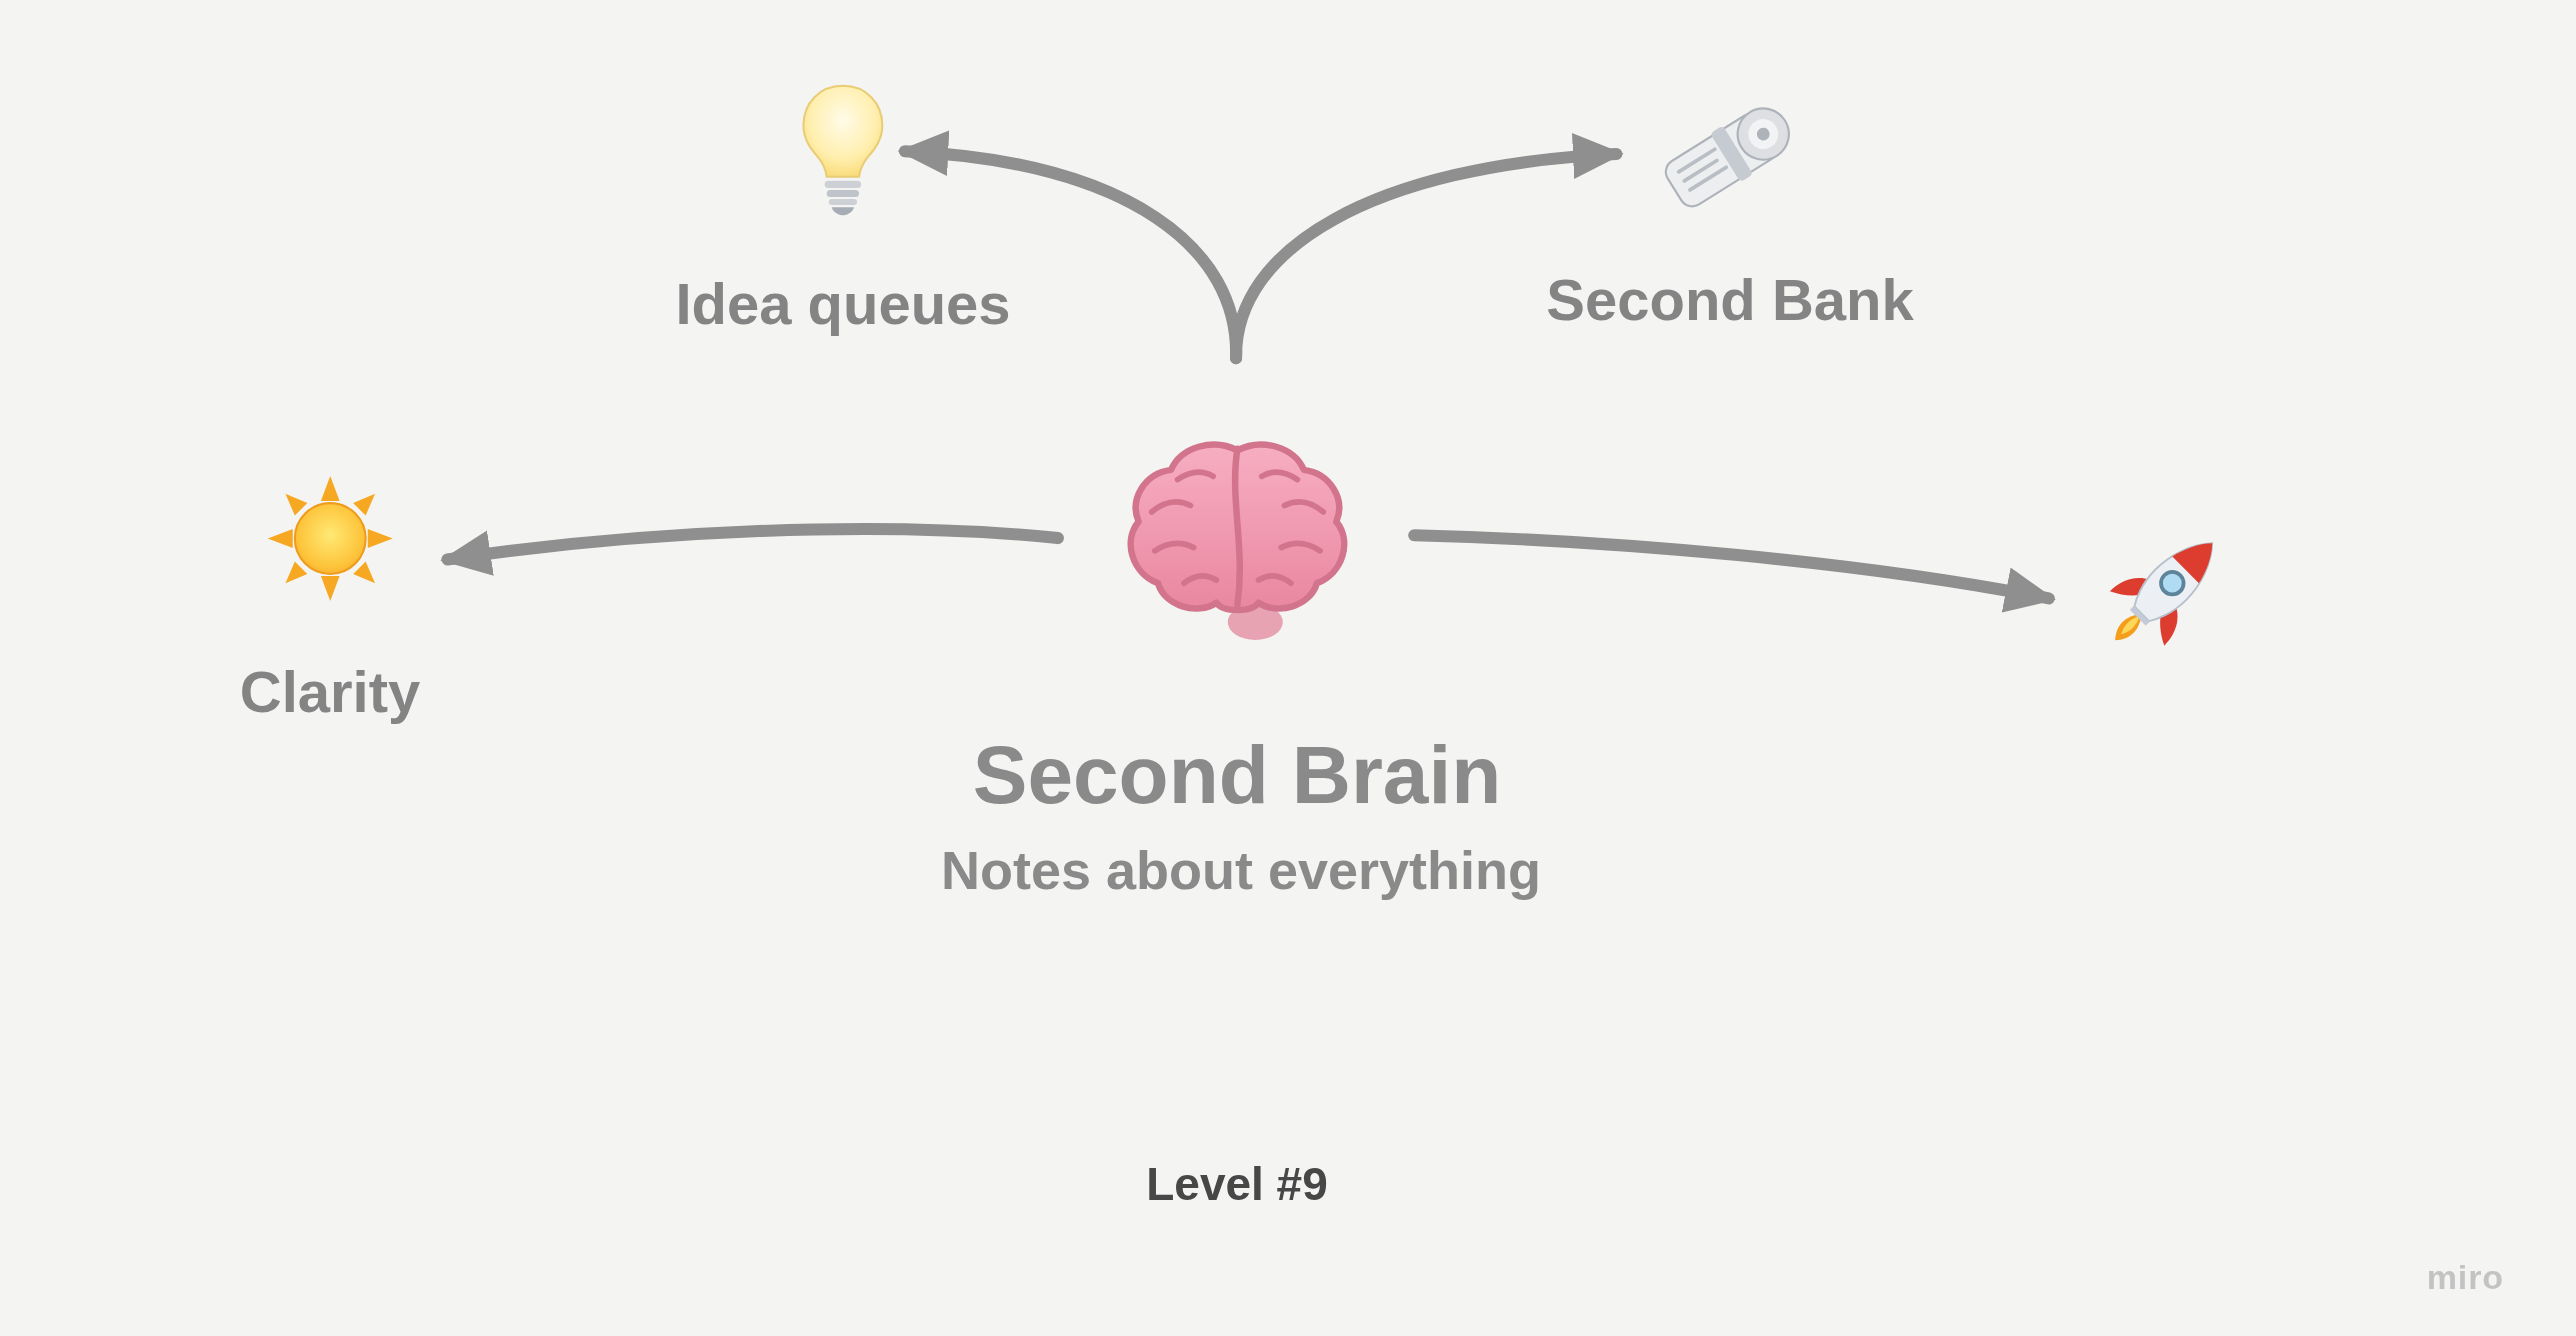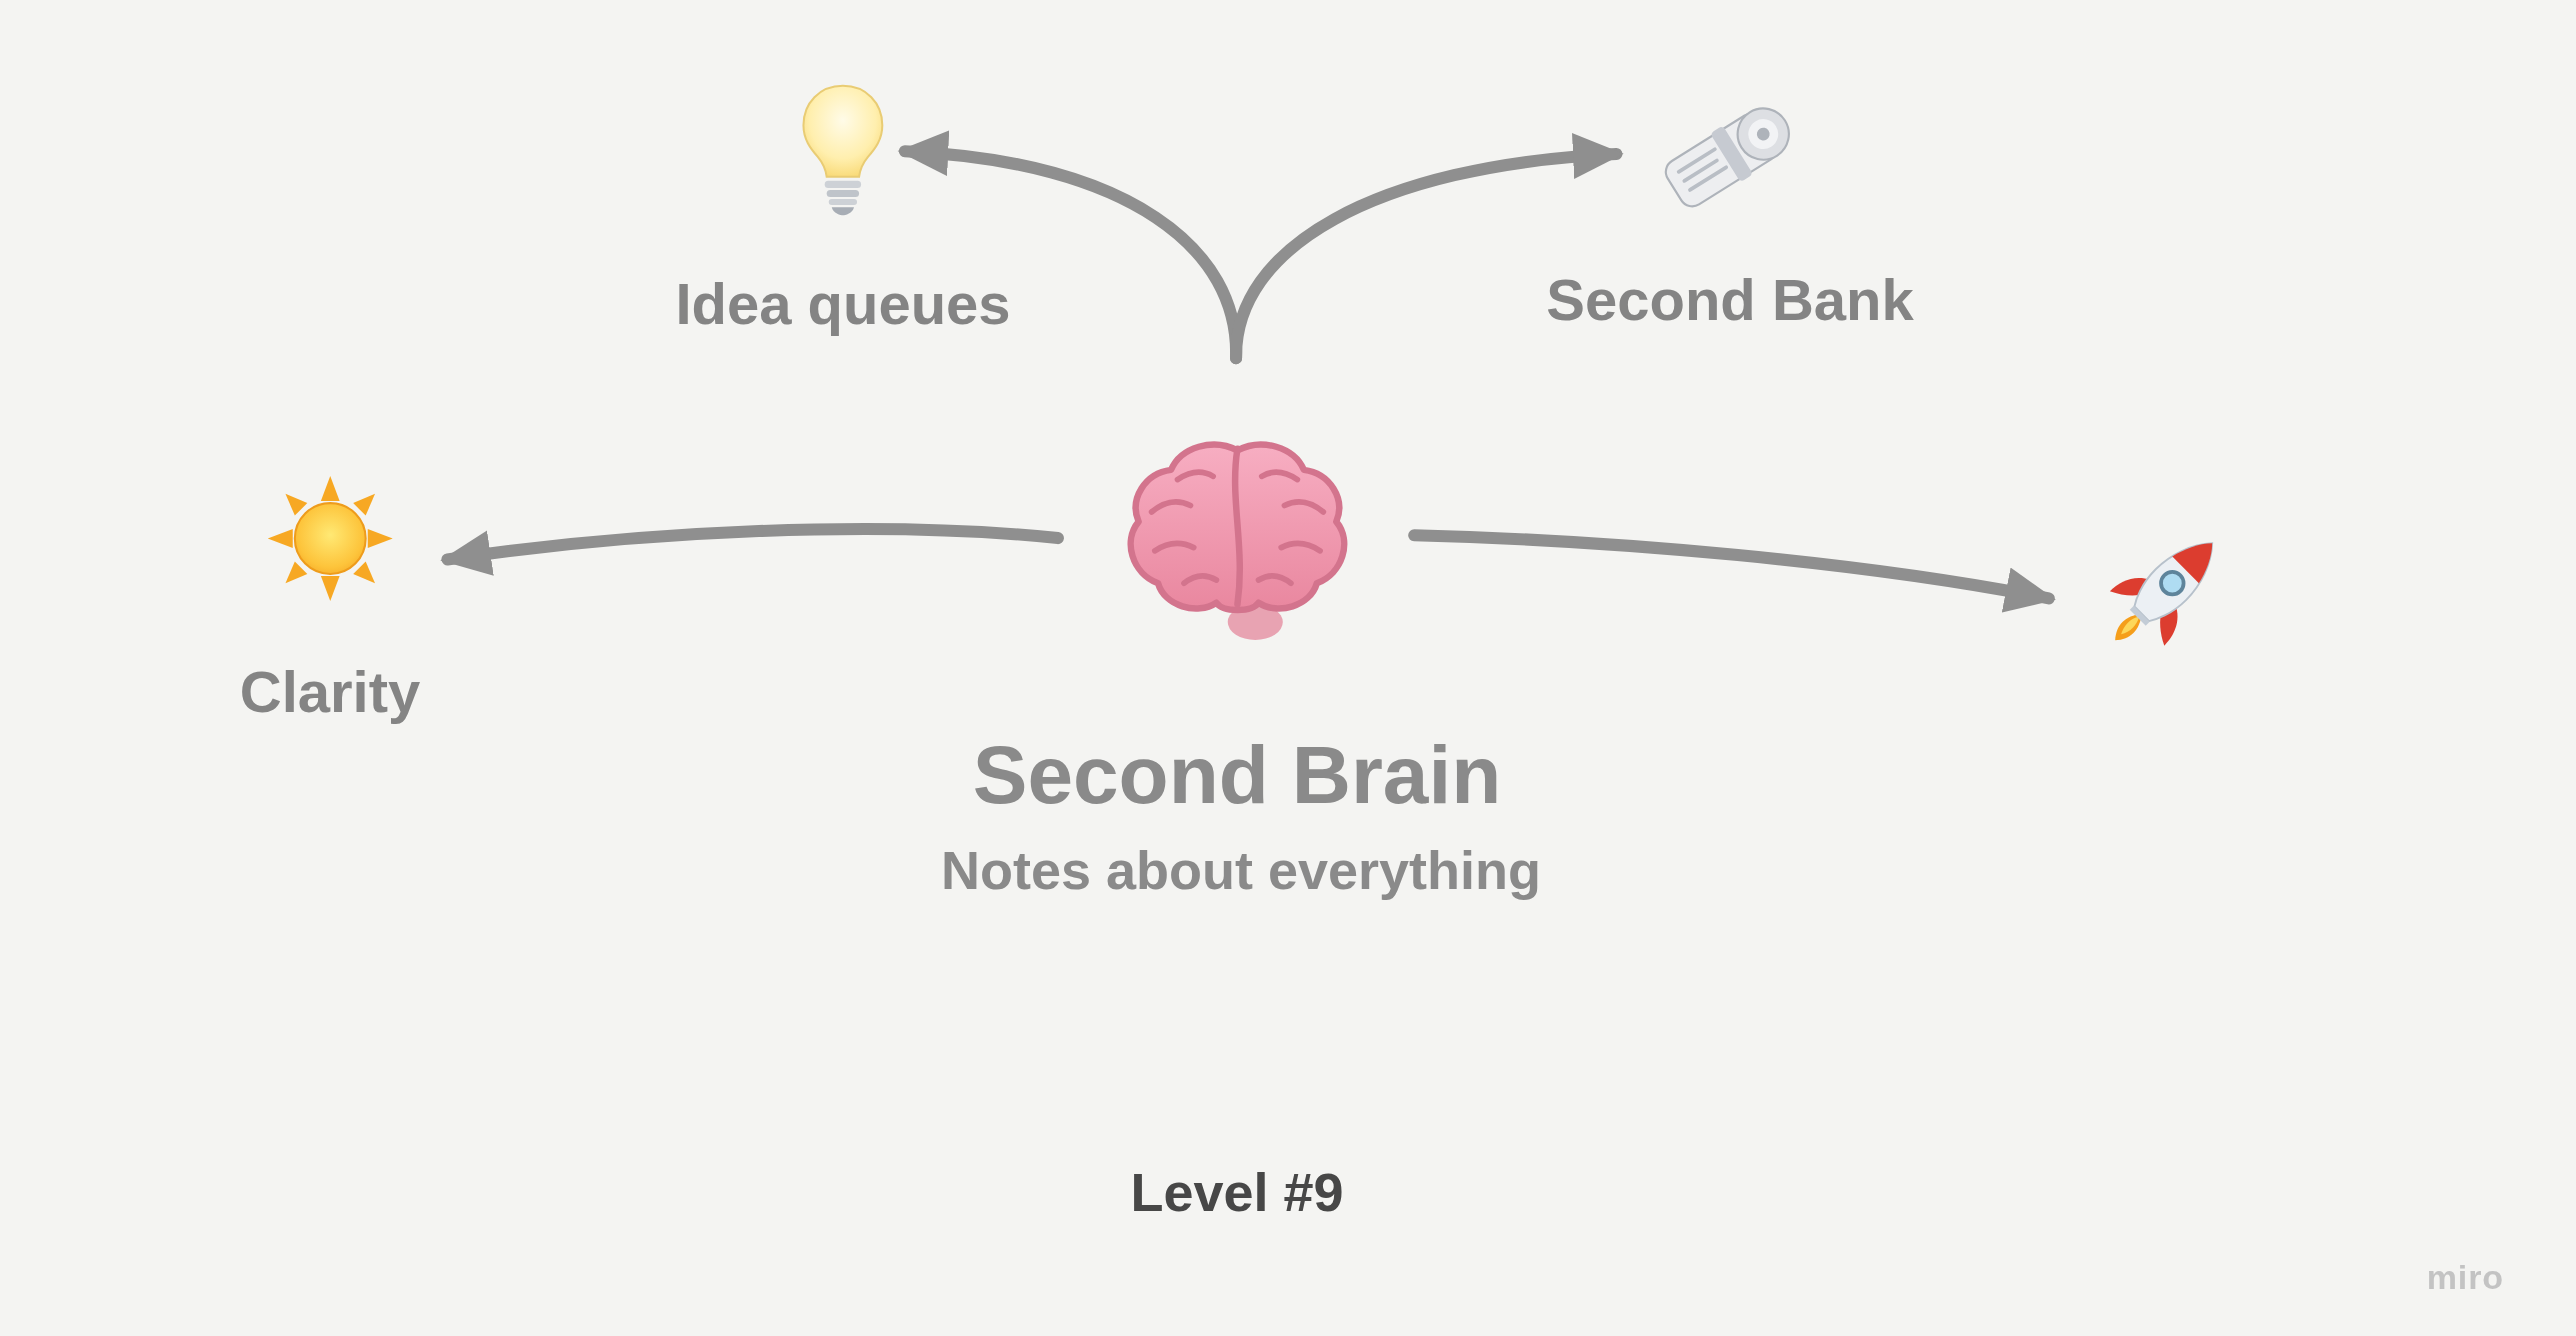--- a/index.html
+++ b/index.html
@@ -71,21 +71,21 @@
     margin-left: 8px;
   }
 
   .footer-caption {
     position: absolute;
     left: 1237px;
     top: 1143px;
     transform: translateX(-50%);
     text-align: center;
     white-space: nowrap;
-    font-size: 54px;
+    font-size: 46px;
     font-weight: 700;
     color: #474747;
     line-height: 1.82;
   }
   .footer-caption .caption-bold {
     color: #101010;
     font-weight: 700;
   }
 
   .watermark {

